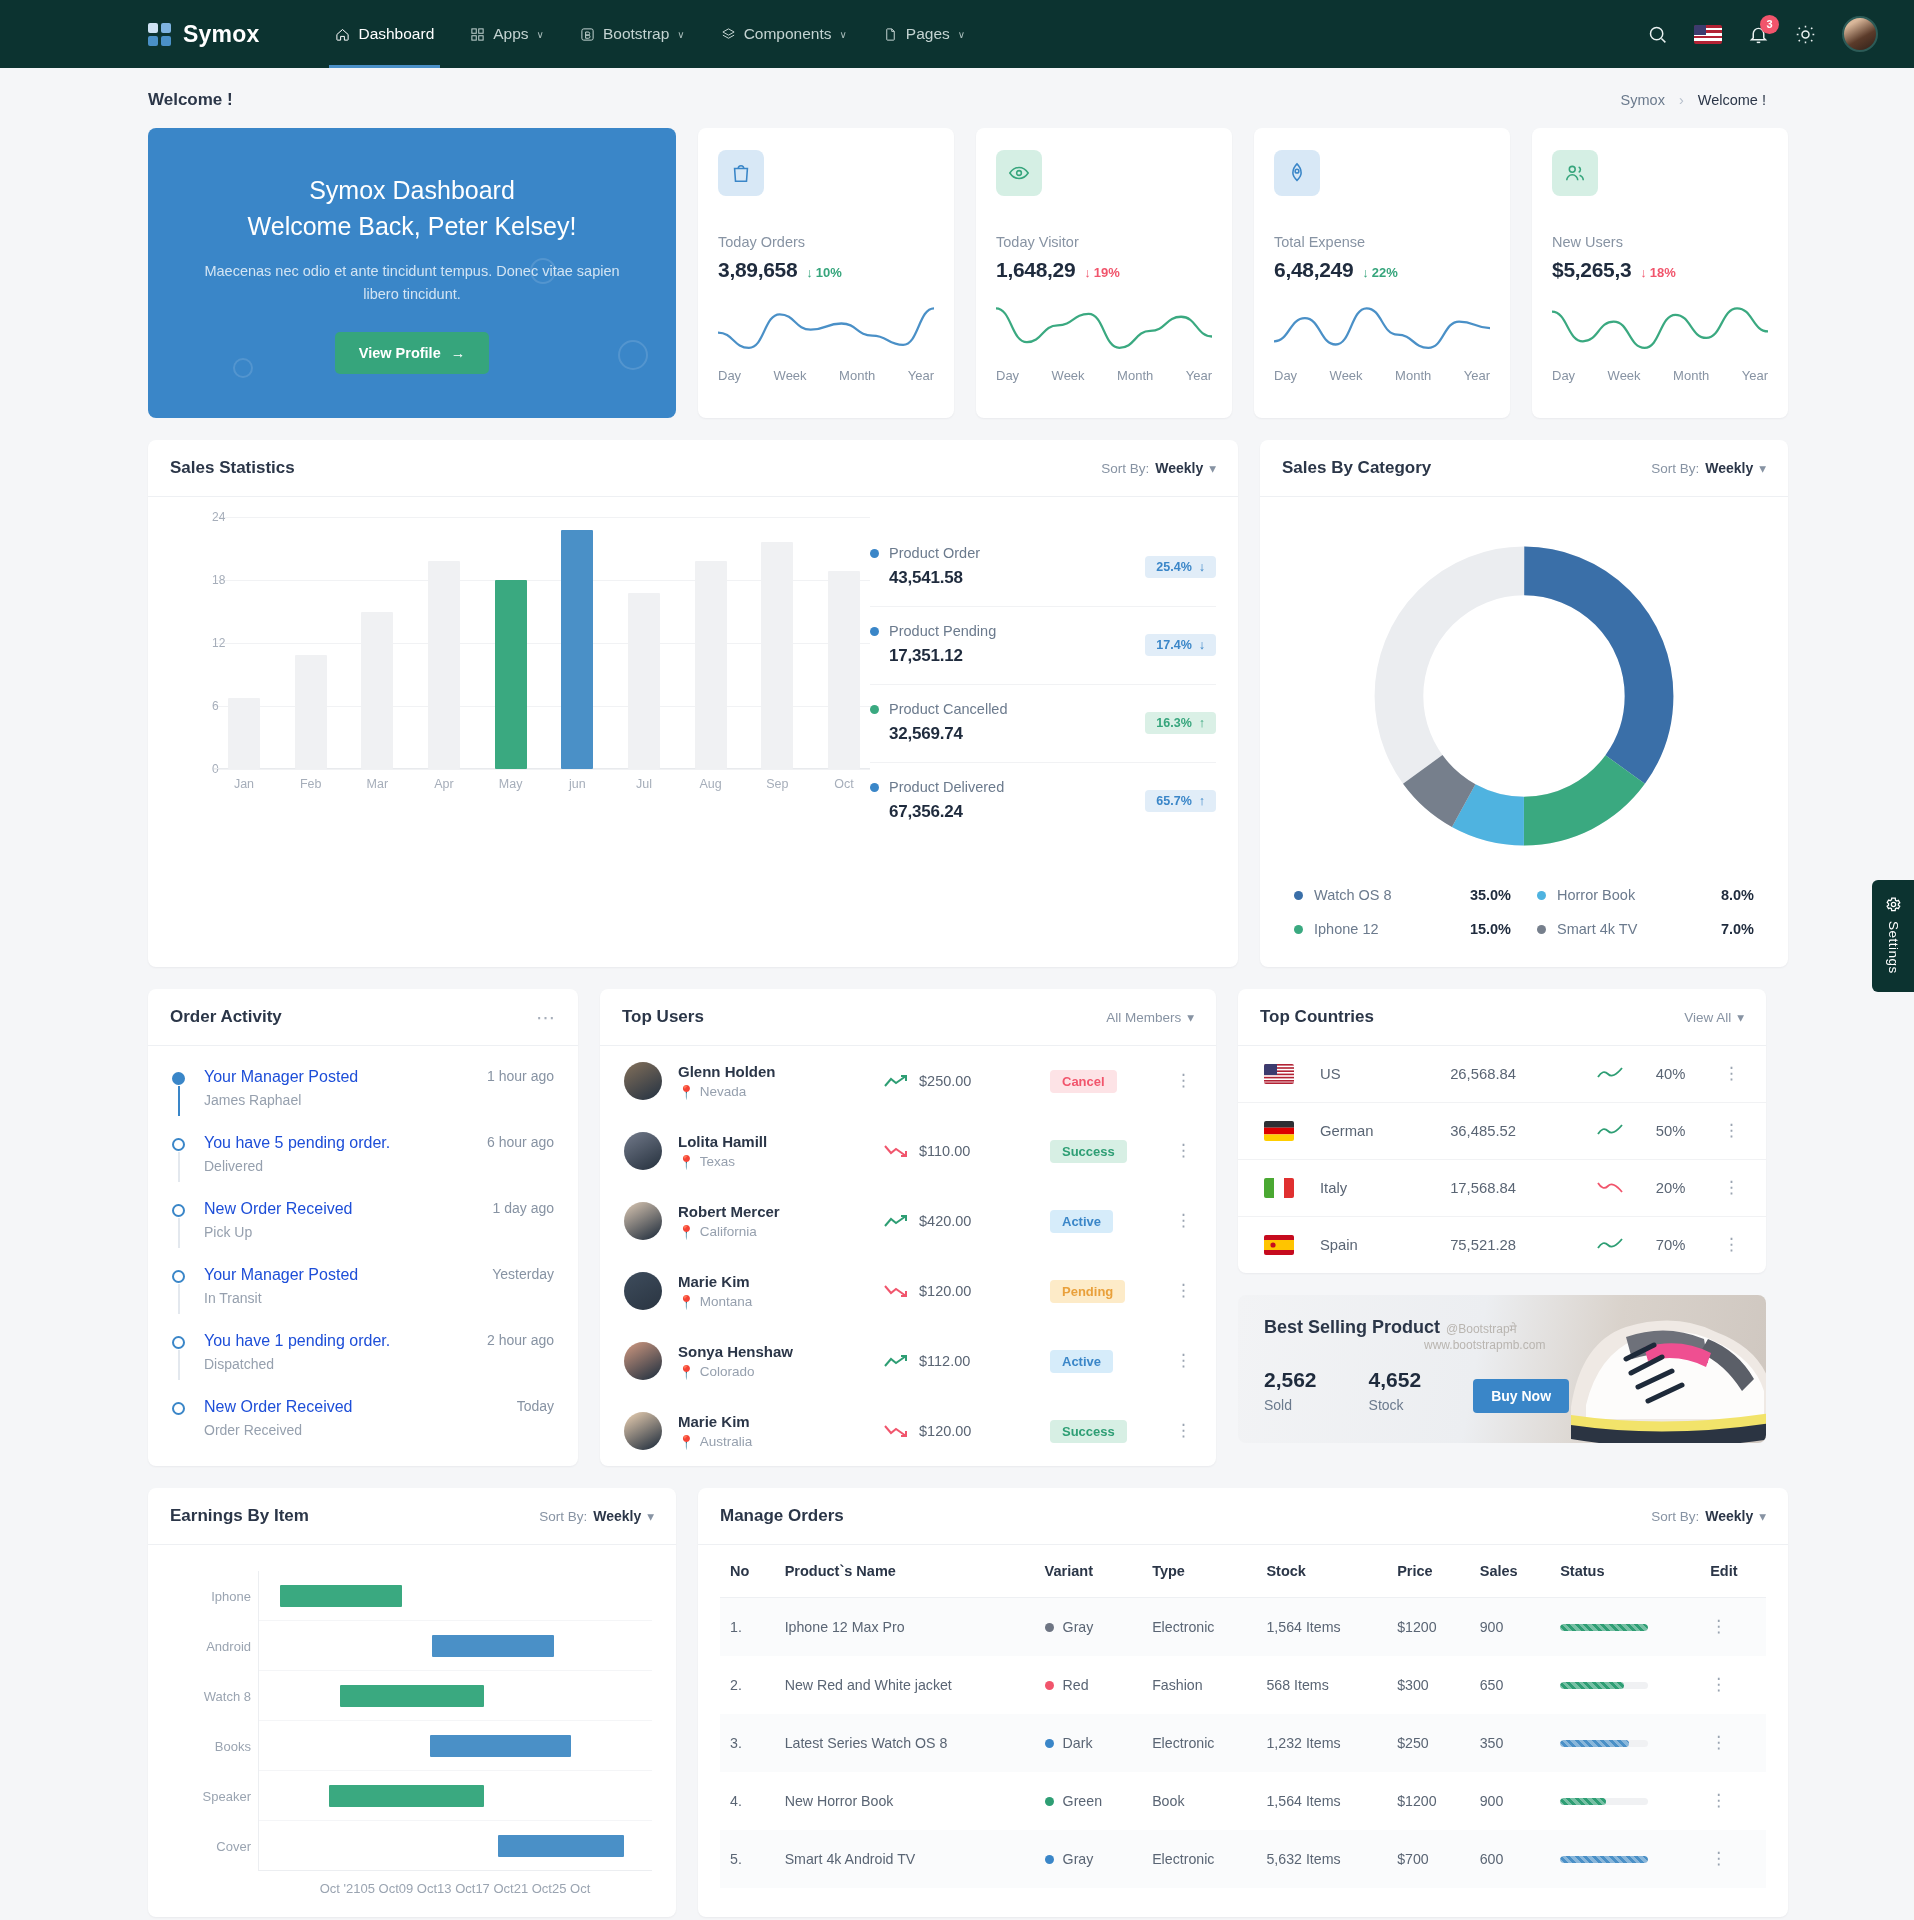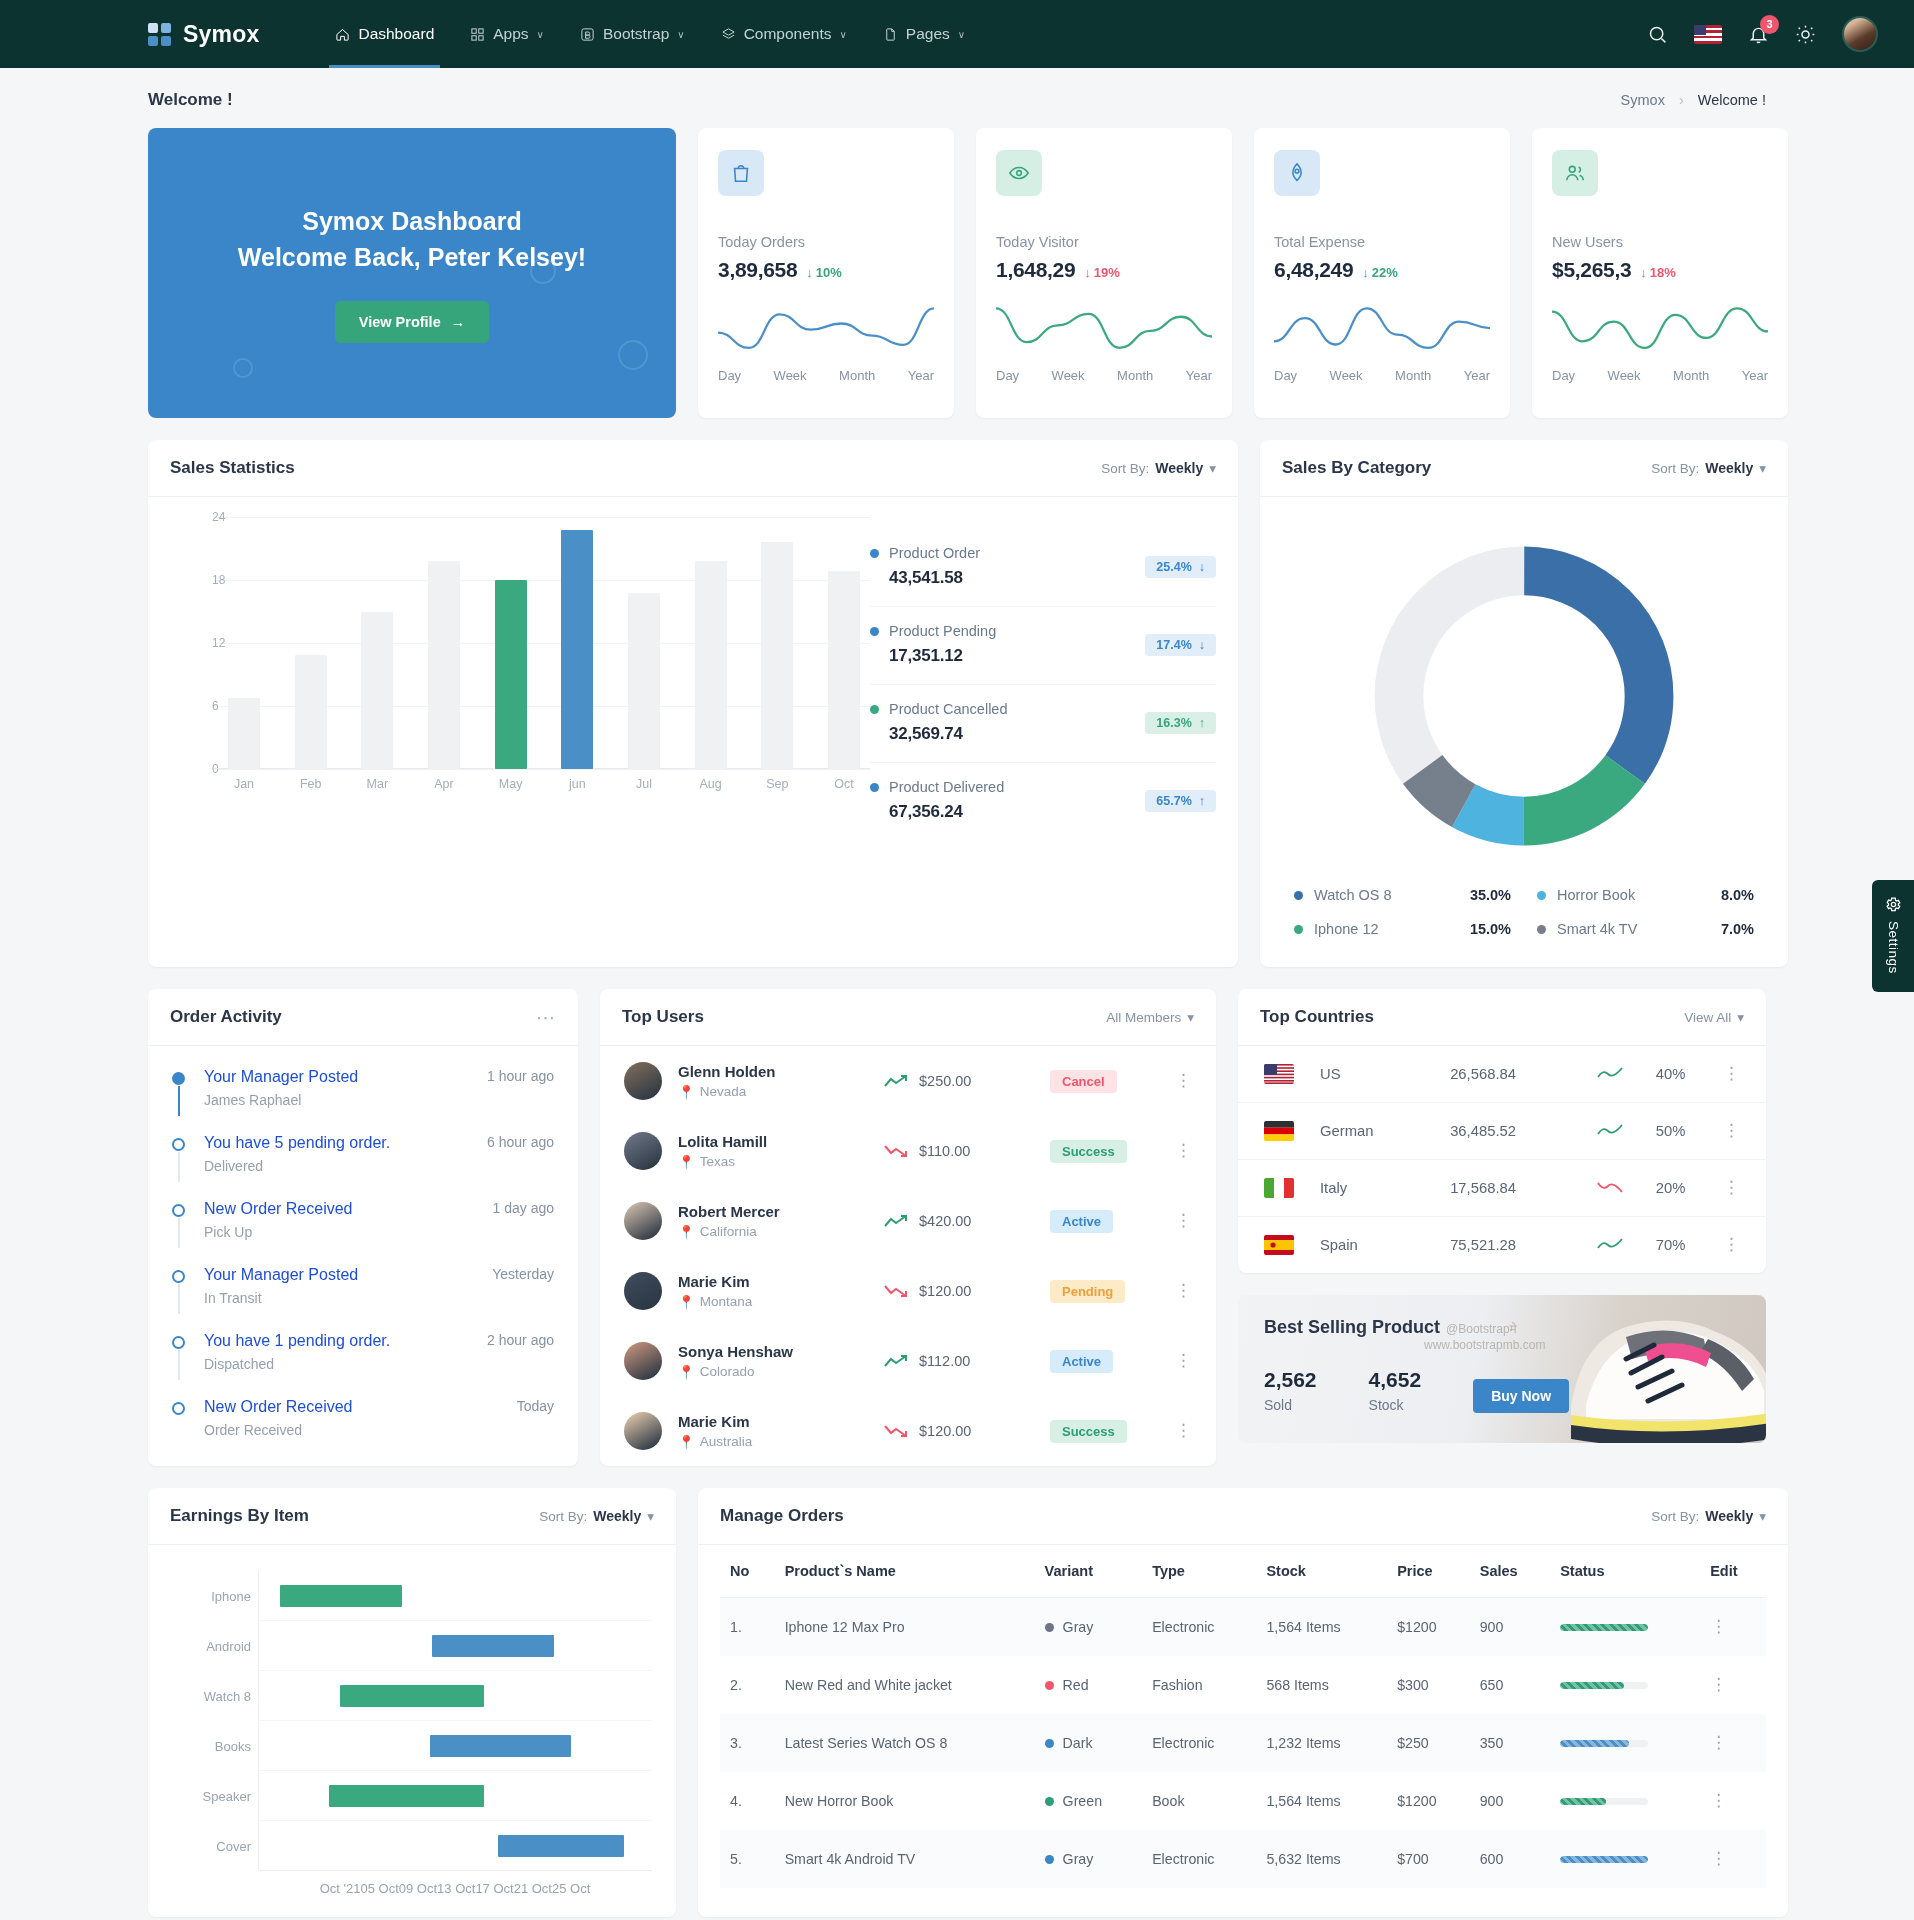--- a/index.html
+++ b/index.html
@@ -75,21 +75,21 @@
   .sortby b { color: #2b3648; font-weight: 600; font-size: 14px; }
 
   
   .row1 { display: grid; grid-template-columns: 528px 256px 256px 256px 256px; gap: 22px; }
   .welcome-card {
     background: #3a86c8; border-radius: 8px; color: #fff;
     padding: 40px 44px; position: relative; overflow: hidden;
     display:flex; flex-direction:column; align-items:center; justify-content:center;
     min-height: 290px;
   }
-  .welcome-card h2 { font-size: 25px; font-weight: 700; line-height: 1.45; text-align:center; }
+  .welcome-card h2 { font-size: 25px; font-weight: 400; line-height: 1.45; text-align:center; }
   .welcome-card p { font-size: 14.5px; color: #d2e4f3; text-align:center; margin-top: 16px; line-height:1.6; max-width: 430px; }
   .btn-profile {
     margin-top: 26px; background: #36a57c; color: #fff; border: none;
     padding: 13px 24px; border-radius: 5px; font-size: 14.5px; font-weight: 600;
     display:flex; align-items:center; gap: 10px; cursor:pointer;
     font-family: Liberation Sans, sans-serif;
   }
   .deco { position:absolute; border: 2px solid rgba(255,255,255,.13); }
   .deco.c1 { width:26px; height:26px; border-radius:50%; right:120px; top:130px; }
   .deco.c2 { width:30px; height:30px; border-radius:50%; right:28px; bottom:48px; }
@@ -325,20 +325,21 @@
 
   <div class="row1">
     <div class="welcome-card">
       <div class="deco c1"></div>
       <div class="deco c2"></div>
       <div class="deco c3"></div>
       <h2>
         <span>Symox Dashboard</span><br>
         <span>Welcome Back, Peter Kelsey!</span>
       </h2>
+      <p>Maecenas nec odio et ante tincidunt tempus. Donec vitae sapien libero tincidunt.</p>
       <button class="btn-profile">
         <span>View Profile</span>
         <span>→</span>
       </button>
     </div>
     <div id="statsHost" style="display:contents"><div class="card stat-card">
           <div class="stat-ico ico-blue">
             <svg viewBox="0 0 24 24">
               <path d="M5 7h14l-1 14H6z"></path>
               <path d="M9 7a3 3 0 016 0"></path>

